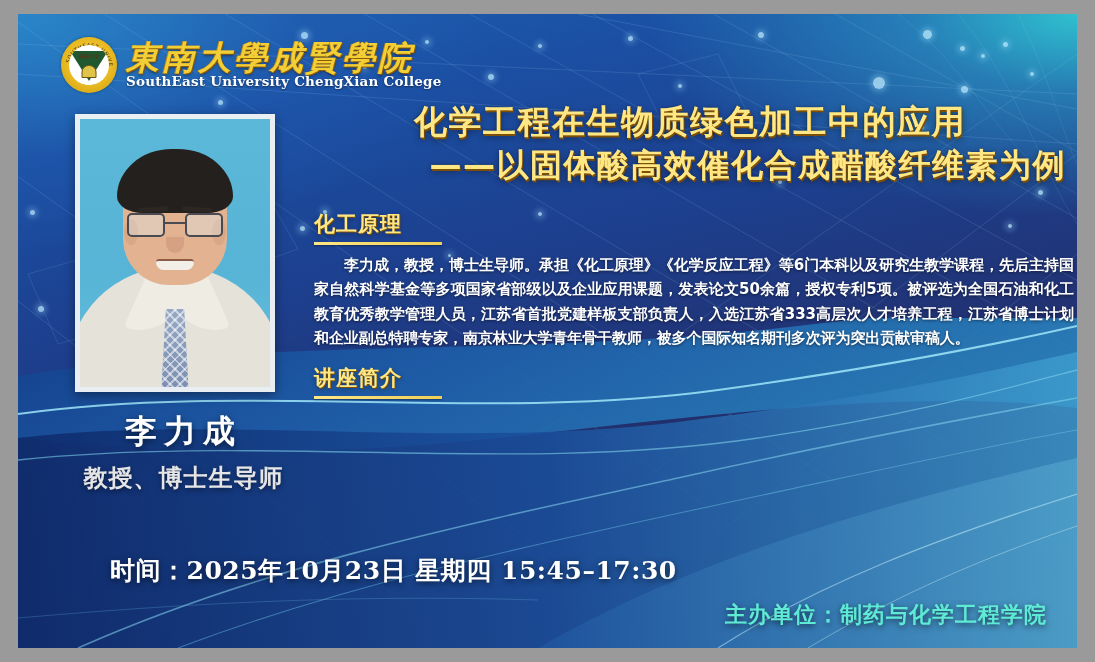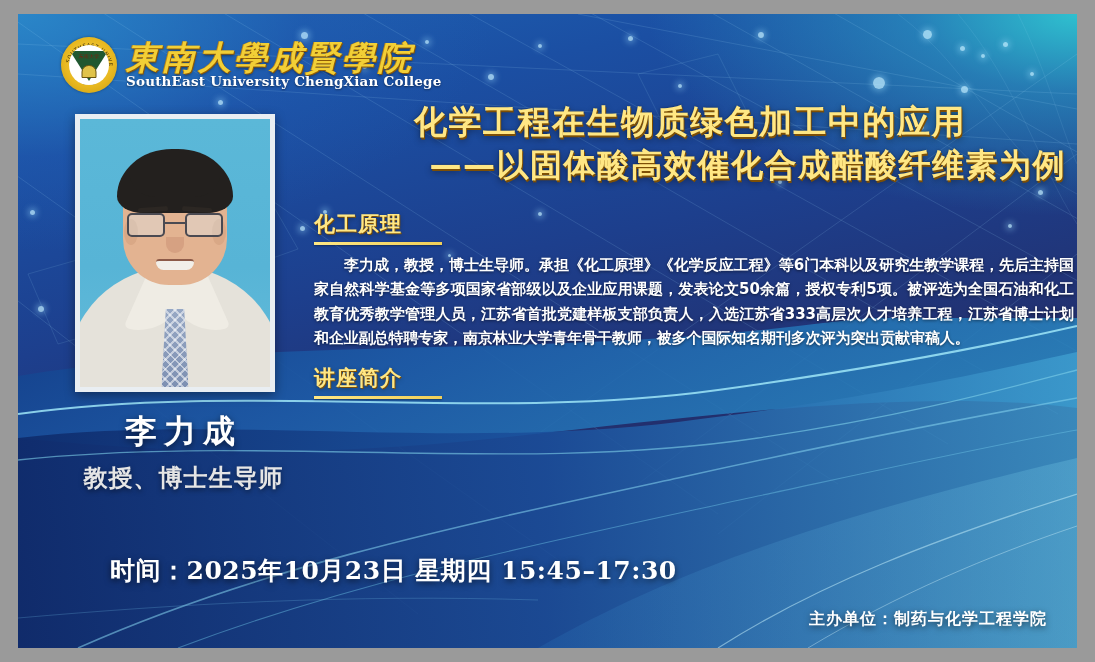--- a/index.html
+++ b/index.html
@@ -268,21 +268,21 @@
   .footer-line {
     font-family: "DejaVu Serif", "Liberation Serif", serif;
     font-size: 25px; font-weight: 700; color: #ffffff;
     letter-spacing: .5px;
     text-shadow: 0 2px 6px rgba(0,0,0,.6);
     white-space: nowrap;
     margin-bottom: 9px;
   }
   #organizer {
     position: absolute; right: 30px; bottom: 18px;
-    font-size: 16px; font-weight: 700; color: #ffffff;
+    font-size: 22px; font-weight: 700; color: #5eead4;
     letter-spacing: 1px;
     text-shadow: 0 2px 6px rgba(0,0,0,.6);
     white-space: nowrap;
   }
 </style>
 </head>
 <body>
 
 <div id="poster-frame">
 

